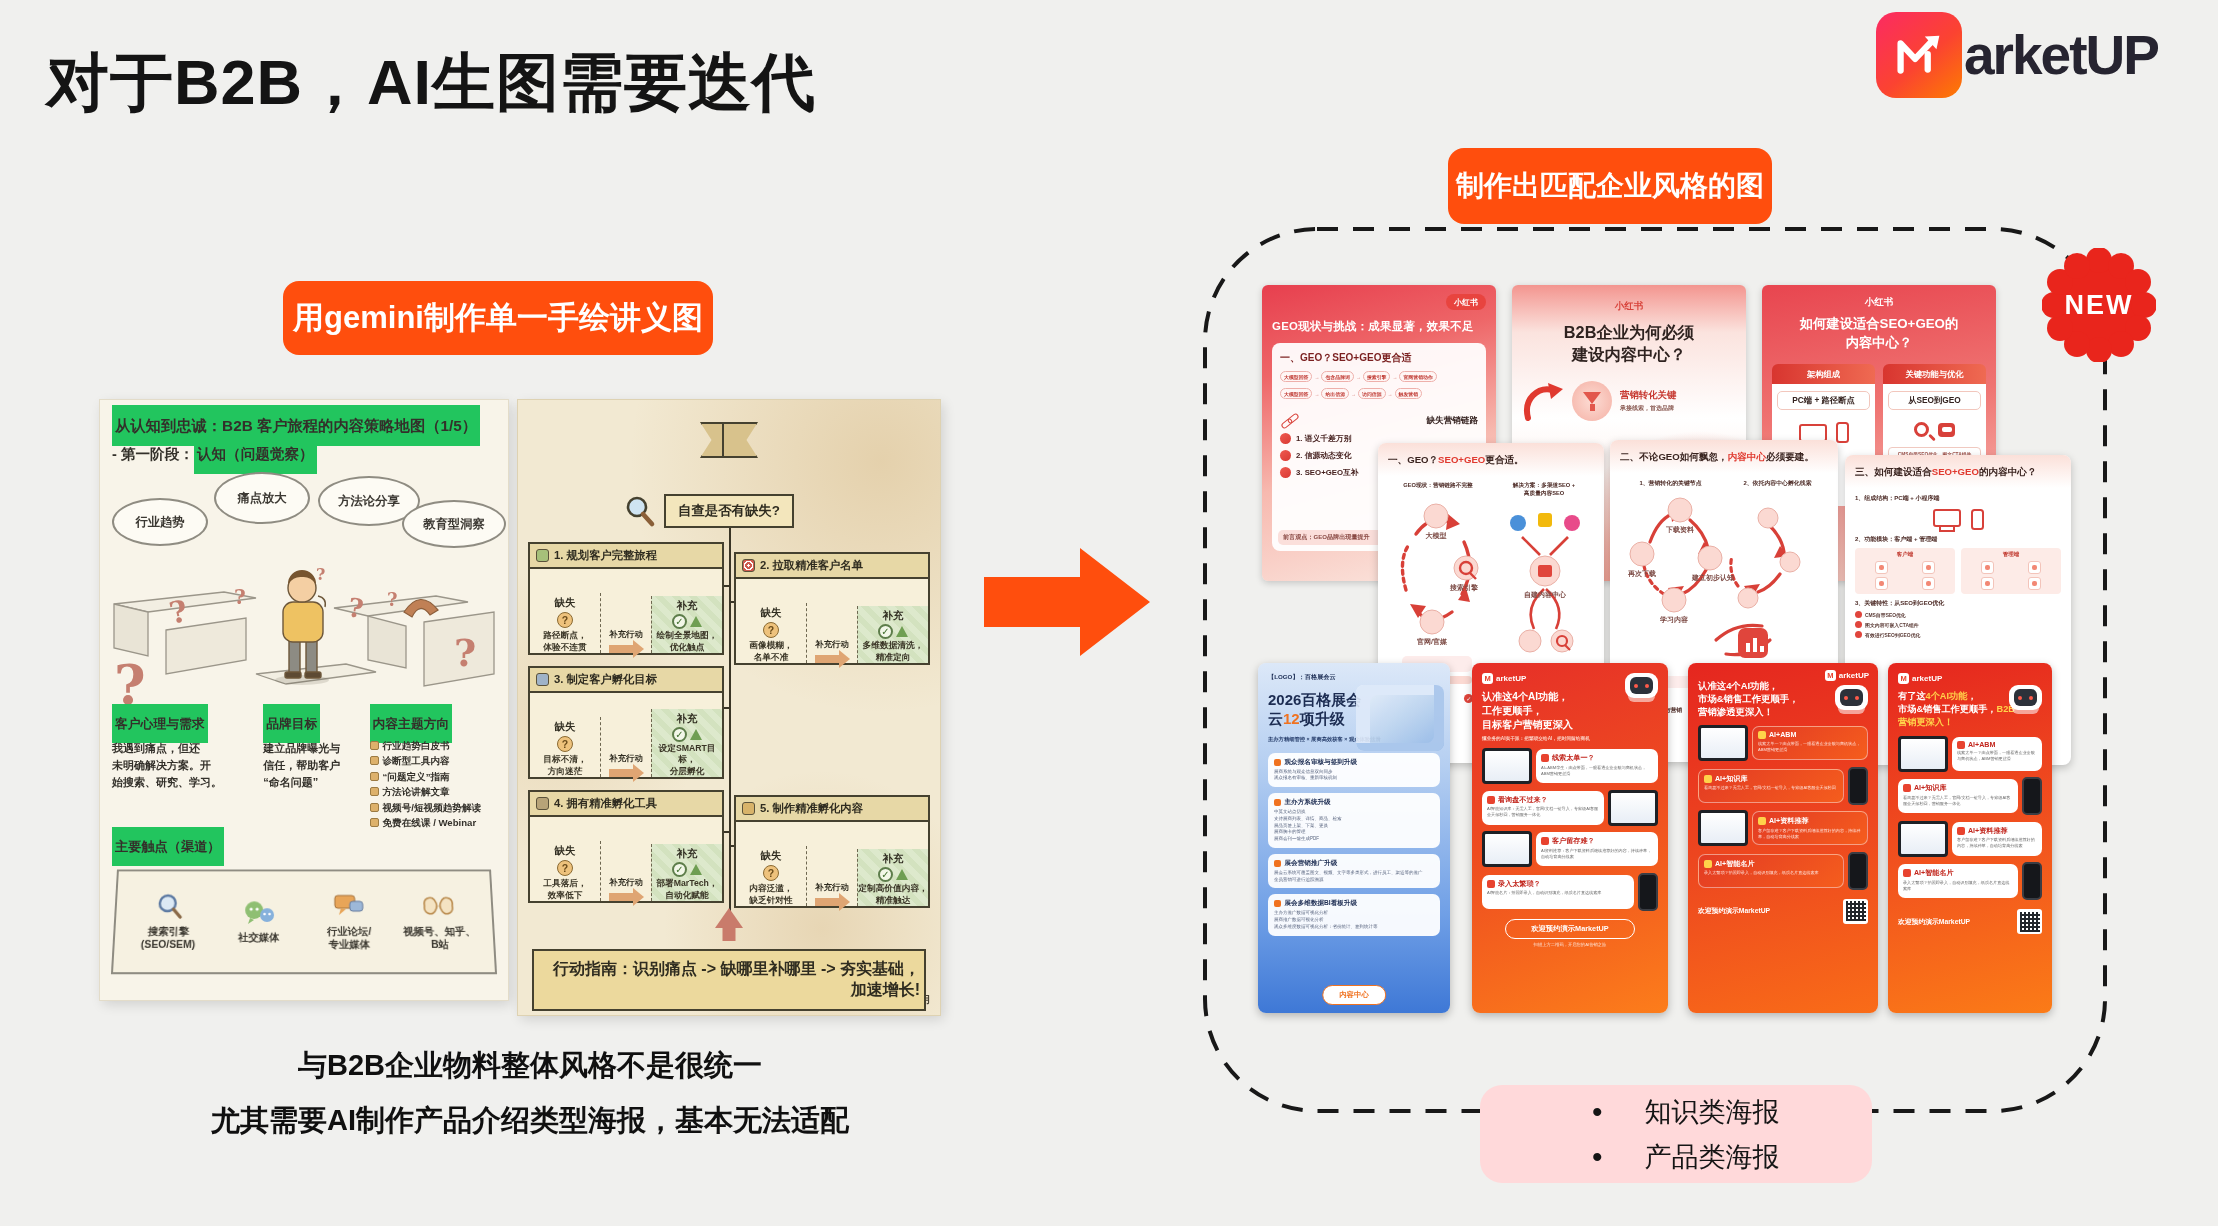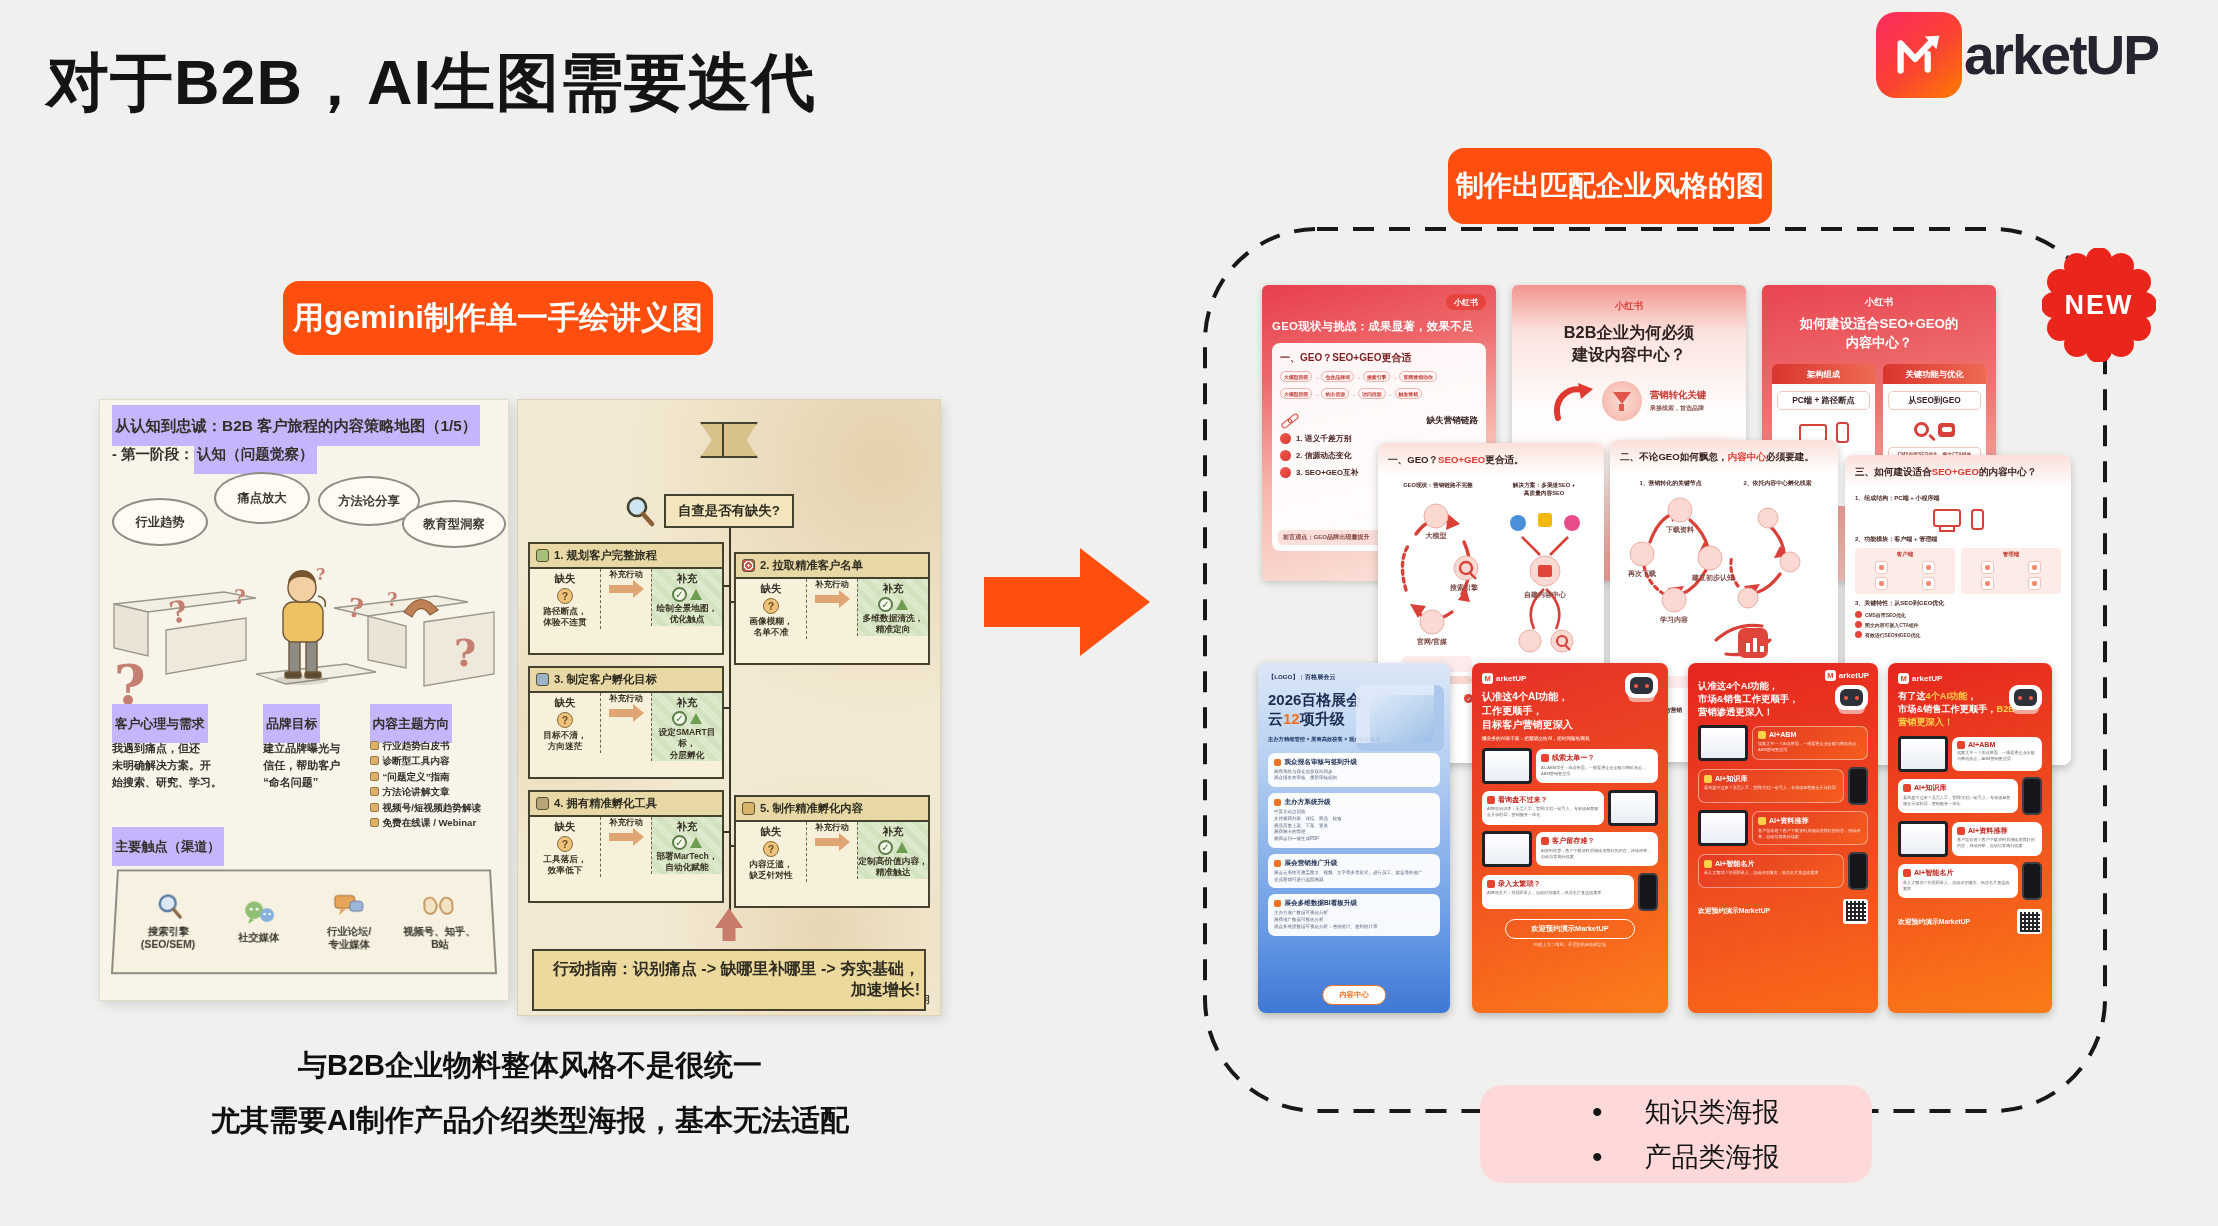--- a/index.html
+++ b/index.html
@@ -21,21 +21,21 @@
 .dash-svg { position:absolute; left:1202px; top:226px; z-index:1; }
 .new-badge { position:absolute; left:2042px; top:248px; width:114px; height:114px; z-index:40; }
 .new-badge span { position:absolute; inset:0; display:flex; align-items:center; justify-content:center; color:#fff; font-weight:900; font-size:27px; letter-spacing:2px; }
 .caption { position:absolute; left:90px; top:1038px; width:880px; text-align:center; font-size:29px; font-weight:800; line-height:1.9; color:#101010; }
 .legend { position:absolute; left:1480px; top:1085px; width:392px; height:98px; background:#ffd9da; border-radius:22px; z-index:25; display:flex; flex-direction:column; justify-content:center; gap:9px; padding-left:112px; font-size:27px; }
 .legend-row { display:flex; align-items:center; gap:42px; }
 .legend-dot { font-size:30px; line-height:0; }
 
 
 .plj { position:absolute; left:100px; top:400px; width:408px; height:600px; background:#f8f4e9; box-shadow:0 0 0 1px #e3dcc9, 3px 4px 12px rgba(0,0,0,.14); padding:14px 12px; z-index:2; color:#33302a; }
-.hl { background:#c4b5fd; padding:12px 3px; -webkit-box-decoration-break:clone; box-decoration-break:clone; }
+.hl { background:#22c55e; padding:12px 3px; -webkit-box-decoration-break:clone; box-decoration-break:clone; }
 .j-title { font-size:15.3px; font-weight:800; line-height:1.6; }
 .j-sub { font-size:14.6px; font-weight:800; margin-top:7px; }
 .clouds { position:absolute; left:10px; top:70px; width:388px; height:80px; }
 .cloud { position:absolute; background:#fdfbf4; border:2px solid #8f8c82; border-radius:50%; display:flex; align-items:center; justify-content:center; font-size:12.3px; font-weight:800; color:#3c3933; text-align:center; }
 .cl0 { left:2px;  top:28px; width:96px; height:48px; }
 .cl1 { left:104px; top:2px;  width:96px; height:52px; }
 .cl2 { left:208px; top:6px;  width:102px; height:50px; }
 .cl3 { left:292px; top:30px; width:104px; height:48px; }
 .maze { position:absolute; left:6px; top:152px; width:396px; height:158px; }
 .j-cols { position:absolute; left:12px; top:316px; width:386px; display:flex; gap:9px; }
@@ -62,21 +62,21 @@
 .rb-tail.r { clip-path:polygon(0 0,100% 0,68% 50%,100% 100%,0 100%); margin-left:-7px; }
 .rb-main { position:relative; z-index:2; background:#efe0b2; border:2.5px solid #45412f; padding:9px 14px; font-size:15.4px; font-weight:800; white-space:nowrap; }
 .query { position:absolute; left:104px; top:94px; display:flex; align-items:center; gap:8px; z-index:2; }
 .q-box { border:2px solid #45412f; background:#f3e6bc; font-size:13.4px; font-weight:800; padding:6px 12px; }
 .ck { position:absolute; width:196px; background:#f7f0da; border:2px solid #45412f; z-index:3; }
 .ck1 { left:10px; top:142px; } .ck2 { left:216px; top:152px; }
 .ck3 { left:10px; top:266px; } .ck4 { left:10px; top:390px; } .ck5 { left:216px; top:395px; }
 .ck-h { display:flex; align-items:center; gap:5px; background:#e7d8a6; border-bottom:2px solid #45412f; padding:4px 6px; font-size:11.3px; font-weight:800; }
 .ck-ic { width:13px; height:13px; border-radius:3px; border:1.5px solid #5a523a; flex:0 0 auto; }
 .i1{background:#a6c07a;} .i2{background:radial-gradient(circle,#fff 14%,#cf5a4e 15% 42%,#fff 43% 58%,#cf5a4e 59%);} .i3{background:#9fb3c8;} .i4{background:#b7a478;} .i5{background:#d8b36a;}
-.ck-b { display:flex; align-items:flex-start; height:84px; }
+.ck-b { display:flex; align-items:flex-end; height:84px; }
 .ck-gap { flex:1.1; display:flex; flex-direction:column; align-items:center; padding-top:3px; border-right:1.5px dashed #6e6750; }
 .ck-fill { flex:1.1; display:flex; flex-direction:column; align-items:center; padding-top:3px; border-left:1.5px dashed #6e6750;
   background:repeating-linear-gradient(45deg,#dde9cc 0 6px,#d3e2bf 6px 12px); }
 .ck-lab { font-size:10.4px; font-weight:800; }
 .ck-q { width:16px; height:16px; border-radius:50%; background:#eec27c; border:1.5px solid #8a6a32; color:#6b4c1b; font-size:10.5px; font-weight:800; display:flex; align-items:center; justify-content:center; margin:2px 0; }
 .ck-txt { font-size:8.7px; line-height:1.3; text-align:center; white-space:pre-line; font-weight:700; color:#3a3526; }
 .ck-act { flex:0 0 50px; display:flex; flex-direction:column; align-items:center; justify-content:center; gap:5px; }
 .ck-actlab { font-size:8.4px; font-weight:800; }
 .arr { width:24px; height:8px; background:#dfa573; position:relative; margin-right:10px; }
 .arr::after { content:""; position:absolute; left:100%; top:-5px; border:9px solid transparent; border-left:11px solid #dfa573; border-right:0; }
@@ -105,21 +105,21 @@
 .chain i+i { margin-left:-4px; }
 .p1-gap { font-size:8.6px; font-weight:800; color:#33201e; }
 .p1-pt { display:flex; align-items:center; gap:5px; margin-top:6px; }
 .p1-ptic { width:11px; height:11px; border-radius:50%; background:linear-gradient(145deg,#ef5a50,#d93a34); flex:0 0 auto; }
 .p1-pttx { font-size:7.8px; font-weight:800; color:#46211f; }
 .p1-foot { position:absolute; left:6px; right:6px; bottom:6px; background:#fbdfdb; border-radius:5px; font-size:6.1px; color:#8a4a44; padding:3px 5px; font-weight:700; }
 .p2 { left:1512px; top:285px; width:234px; height:296px; z-index:4; text-align:center; padding:10px;
   background:radial-gradient(circle at 80% 95%, #f09b8d 0 18%, transparent 40%),linear-gradient(180deg,#f3958f 0%,#fbe3de 16%,#ffffff 45%,#fdeae4 80%,#f7b0a5 100%); }
 .p2-brand { color:#d8443c; font-weight:800; font-size:9.5px; margin-top:5px; }
 .p2-title { margin-top:8px; font-size:16.3px; font-weight:900; color:#2f2320; white-space:pre-line; line-height:1.35; }
-.p2-mid { display:flex; align-items:center; justify-content:center; gap:8px; margin-top:16px; }
+.p2-mid { display:flex; align-items:center; justify-content:flex-start; gap:8px; margin-top:16px; }
 .p2-funnel { width:40px; height:40px; border-radius:50%; background:radial-gradient(circle,#fcdcd4,#f5b0a4); display:flex; flex-direction:column; align-items:center; justify-content:center; flex:0 0 auto; }
 .fun-tri { width:0; height:0; border-left:9px solid transparent; border-right:9px solid transparent; border-top:12px solid #e2574c; }
 .fun-stem { width:5px; height:7px; background:#e2574c; }
 .p2-txt { text-align:left; }
 .p2-key { font-size:9.4px; font-weight:900; color:#c6372f; }
 .p2-sub { font-size:6px; color:#8a5a52; margin-top:2px; font-weight:700; }
 .p3 { left:1762px; top:285px; width:234px; height:296px; z-index:3; text-align:center; padding:10px; background:linear-gradient(170deg,#e8454f 0%,#ef7472 42%,#f9cdc3 95%); }
 .p3-brand { color:#fff; font-size:9.5px; font-weight:800; margin-top:1px; }
 .p3-title { color:#fff; font-size:13.3px; font-weight:900; white-space:pre-line; line-height:1.4; margin-top:6px; }
 .p3-cols { display:flex; gap:8px; margin-top:12px; }

